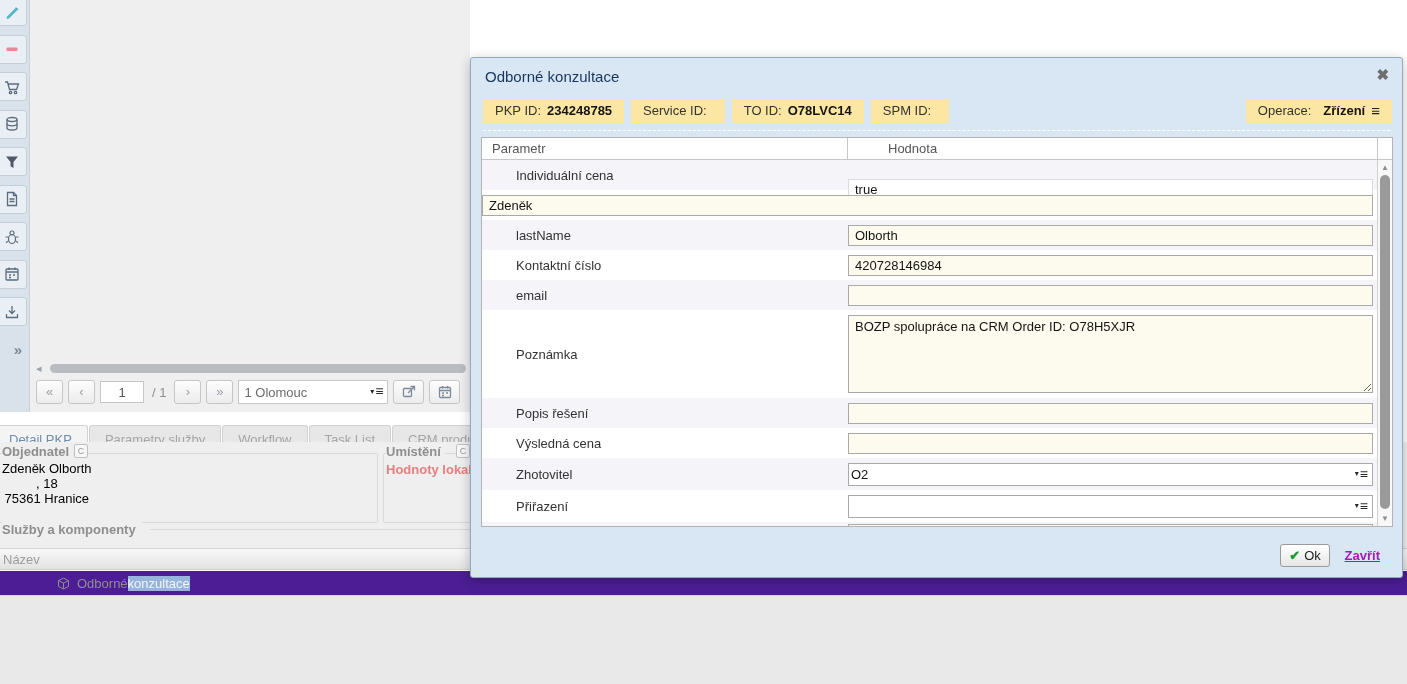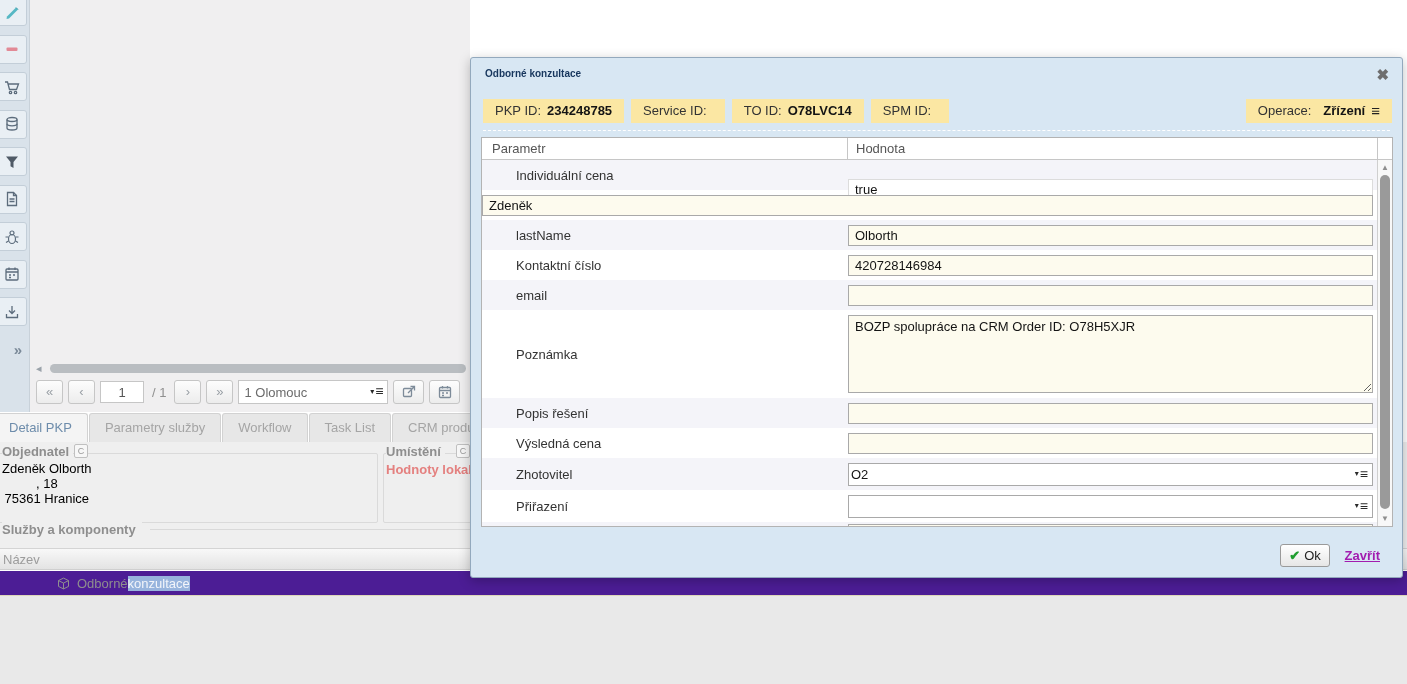--- a/index.html
+++ b/index.html
@@ -19,21 +19,21 @@
   .pbtn{width:27px;height:24px;background:linear-gradient(#fdfdfd,#ececec);border:1px solid #c6c6c6;border-radius:3px;color:#9aa0a6;font-size:13px;text-align:center;line-height:22px;}
   .pinput{width:44px;height:22px;border:1px solid #c6c6c6;background:#fff;text-align:center;font:13px "Liberation Sans",sans-serif;color:#555;}
   .plabel{color:#8f8f8f;padding:0 3px;}
   .pcombo{width:150px;height:24px;border:1px solid #c6c6c6;background:#fff;display:flex;align-items:center;padding:0 5px;color:#6b6b6b;position:relative;}
   .dd{display:flex;align-items:center;color:#2b2b2b;}
   .dd i{font-style:normal;font-size:8px;margin-right:1px;}
   .dd b{font-size:14px;line-height:10px;}
   .pcombo .dd{position:absolute;right:4px;top:5px;}
   .ibtn{width:31px;height:24px;background:linear-gradient(#fdfdfd,#ececec);border:1px solid #c6c6c6;border-radius:3px;display:flex;align-items:center;justify-content:center;}
 
-  .tabbar{position:absolute;left:0;top:412px;width:560px;height:30px;display:flex;align-items:flex-end;text-align:center;}
+  .tabbar{position:absolute;left:0;top:424px;width:560px;height:30px;display:flex;align-items:flex-end;text-align:center;}
   .tab{height:29px;line-height:28px;padding:0 15px;background:#e7e7e7;border:1px solid #d2d2d2;border-bottom:none;border-radius:3px 3px 0 0;color:#a5a5a5;margin-right:1px;white-space:nowrap;}
   .tab.active{background:#f4f4f4;color:#6d8cab;}
   .tab:first-child{margin-left:-7px;}
 
   .detail-panel{position:absolute;left:0;top:442px;width:1407px;height:106px;background:#efefef;}
   .fsbox{position:absolute;border:1px solid #dadada;border-radius:2px;}
   .fs1{left:-4px;top:11px;width:382px;height:70px;}
   .fs2{left:383px;top:11px;width:1010px;height:70px;}
   .fslabel{position:absolute;top:2px;font-weight:bold;color:#8e8e8e;background:#efefef;padding-right:4px;}
   .cbtn{position:absolute;top:2px;width:14px;height:14px;border:1px solid #c0c0c0;border-radius:2px;background:#f7f7f7;color:#9a9a9a;font-size:9px;line-height:12px;text-align:center;}
@@ -43,30 +43,30 @@
   .section-line{position:absolute;left:150px;right:10px;top:87px;border-top:1px solid #d9d9d9;}
 
   .grid-header{position:absolute;left:0;top:548px;width:1407px;height:22px;background:linear-gradient(#f8f8f8,#e3e3e3);border-top:1px solid #d4d4d4;border-bottom:1px solid #cfcfcf;color:#9c9c9c;line-height:21px;padding-left:3px;}
   .grid-row{position:absolute;left:0;top:571px;width:1407px;height:25px;background:#4c1d95;border-bottom:1px solid #ddd6ba;display:flex;align-items:center;color:#8e8e8e;}
   .grid-row svg{margin-left:56px;margin-right:6px;}
   .sel{background:#97b4dd;color:#f2f5fa;}
   .bottom-bg{position:absolute;left:0;top:596px;width:1407px;height:88px;background:#e9e9e9;}
 
   
   .dialog{position:absolute;left:470px;top:57px;width:933px;height:521px;background:#d8e7f3;border:1px solid #93a9bd;border-radius:3px;box-shadow:0 3px 12px rgba(0,0,0,.25);}
-  .dlg-title{position:absolute;left:14px;top:10px;font-size:10px;font-weight:bold;color:#17365d;}
+  .dlg-title{position:absolute;left:14px;top:10px;font-size:15px;font-weight:normal;color:#17365d;}
   .dlg-close{position:absolute;right:13px;top:8px;color:#6e6e6e;font-size:15px;font-weight:bold;cursor:pointer;}
   .badge-row{position:absolute;left:12px;top:41px;right:10px;height:24px;display:flex;gap:7px;align-items:center;}
   .badge{background:#fbe7a3;height:24px;line-height:24px;padding:0 12px;color:#333;white-space:nowrap;}
   .badge b{margin-left:6px;color:#141414;}
   .badge.op{margin-left:auto;display:flex;align-items:center;gap:6px;}
   .badge.op .dd-menu{font-size:15px;font-weight:bold;color:#222;}
   .dashed{position:absolute;left:12px;right:12px;top:72px;border-top:1px dashed #fff;}
   .tbl{position:absolute;left:10px;top:79px;width:912px;height:390px;background:#fff;border:1px solid #b3b3b3;overflow:hidden;}
-  .tblhead{height:22px;border-bottom:1px solid #c6c6c6;display:flex;color:#555;}
+  .tblhead{height:22px;border-bottom:1px solid #c6c6c6;display:flex;color:#555;gap:32px;}
   .th1{width:366px;border-right:1px solid #c6c6c6;line-height:21px;padding-left:10px;}
   .th2{flex:1;line-height:21px;padding-left:8px;}
   .th3{width:15px;border-left:1px solid #c6c6c6;}
   .tblbody{position:absolute;left:0;top:22px;right:15px;bottom:0;overflow:hidden;}
   .prow{display:flex;align-items:center;}
   .prow.alt{background:#f4f4f9;}
   .cell-p{width:366px;padding-left:34px;color:#333;}
   .cell-v{flex:1;padding-right:4px;display:flex;align-items:center;}
   .inp{width:100%;height:21px;border:1px solid #a9a9a9;background:#fdfbee;font:13px "Liberation Sans",sans-serif;color:#141414;padding:0 6px;}
   .inp.ro{border:1px solid #dcdcdc;background:#fff;line-height:19px;margin-top:28px;}

